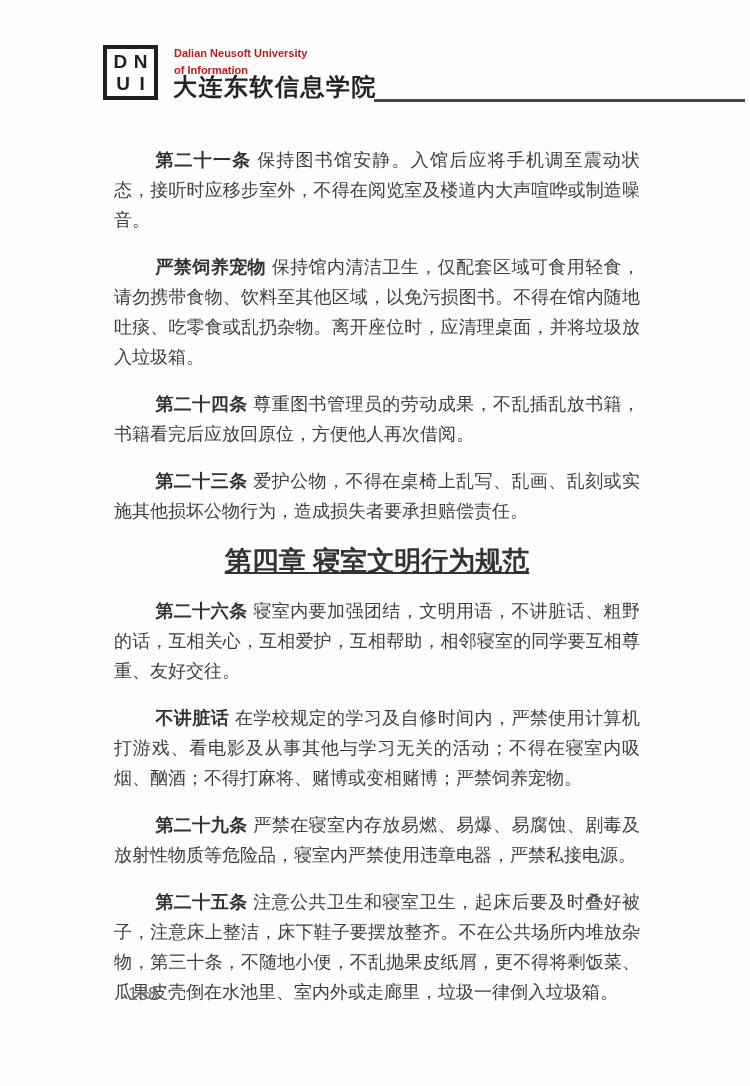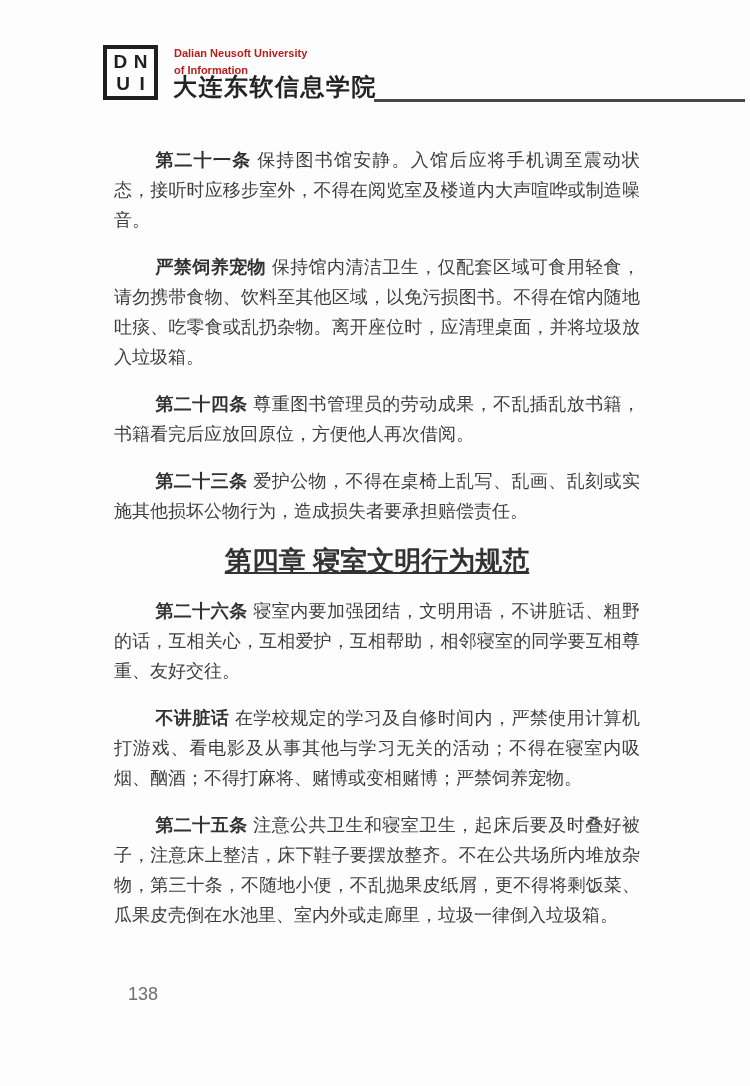--- a/index.html
+++ b/index.html
@@ -92,20 +92,23 @@
 
     <h2 class="chapter-title">第四章 寝室文明行为规范</h2>
 
     <p class="para">
       <span class="article-label">第二十六条</span><span>寝室内要加强团结，文明用语，不讲脏话、粗野的话，互相关心，互相爱护，互相帮助，相邻寝室的同学要互相尊重、友好交往。</span>
     </p>
     <p class="para">
       <span class="article-label">不讲脏话</span><span>在学校规定的学习及自修时间内，严禁使用计算机打游戏、看电影及从事其他与学习无关的活动；不得在寝室内吸烟、酗酒；不得打麻将、赌博或变相赌博；严禁饲养宠物。</span>
     </p>
     <p class="para">
+      <span class="article-label">第二十九条</span><span>严禁在寝室内存放易燃、易爆、易腐蚀、剧毒及放射性物质等危险品，寝室内严禁使用违章电器，严禁私接电源。</span>
+    </p>
+    <p class="para">
       <span class="article-label">第二十五条</span><span>注意公共卫生和寝室卫生，起床后要及时叠好被子，注意床上整洁，床下鞋子要摆放整齐。不在公共场所内堆放杂物，第三十条，不随地小便，不乱抛果皮纸屑，更不得将剩饭菜、瓜果皮壳倒在水池里、室内外或走廊里，垃圾一律倒入垃圾箱。</span>
     </p>
 
   </div>
 
   <div class="page-number">138</div>
 
 </div>
 
 </body></html>

